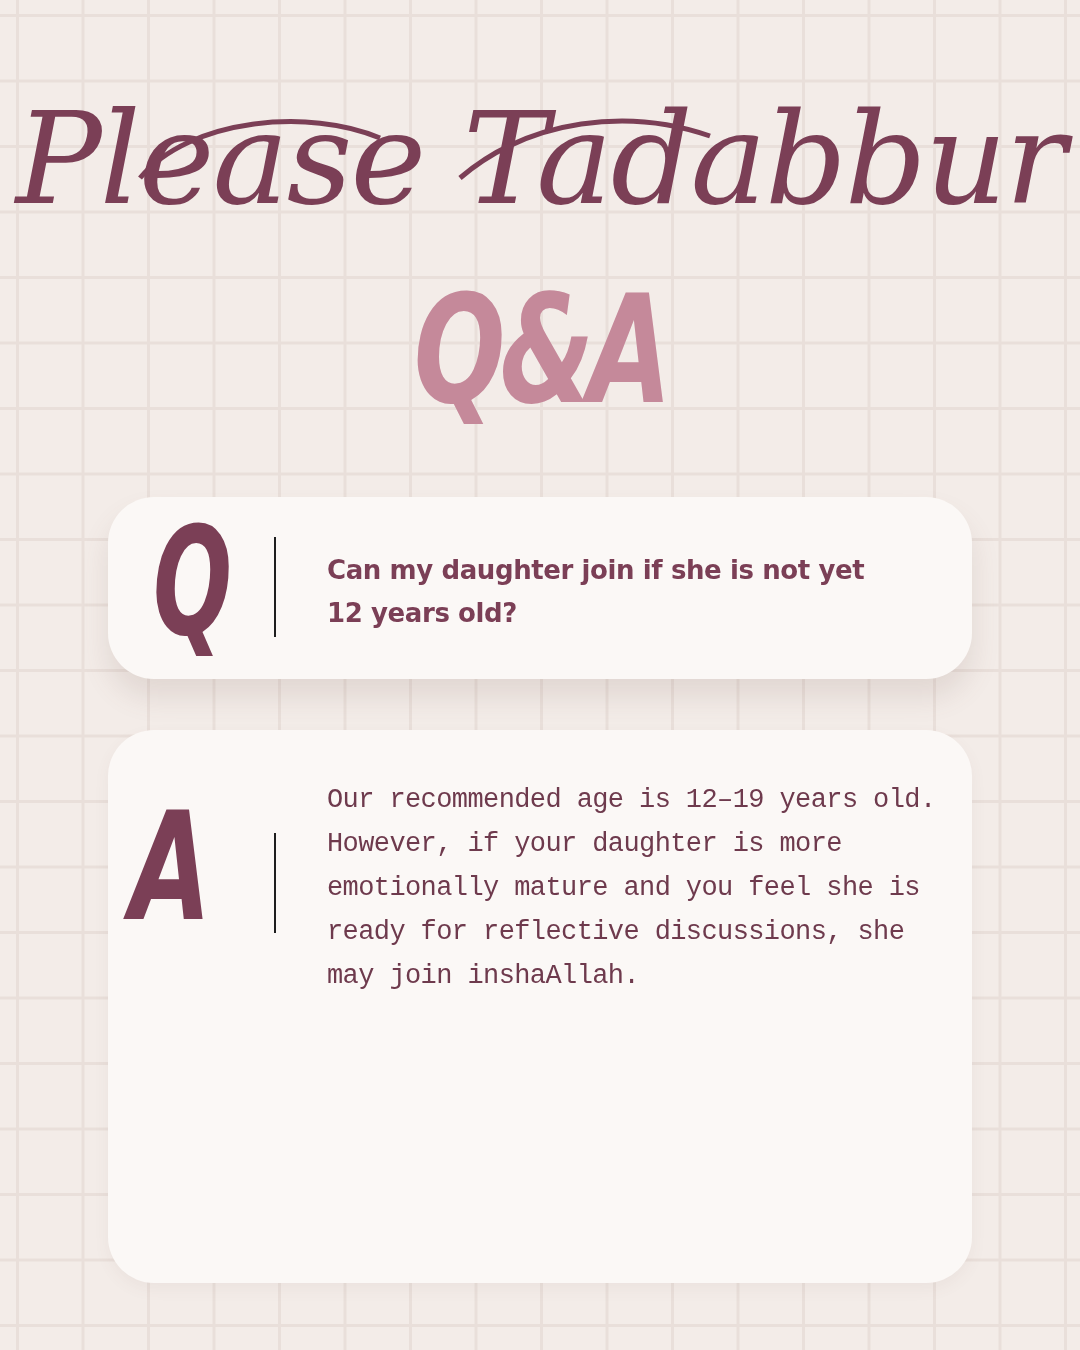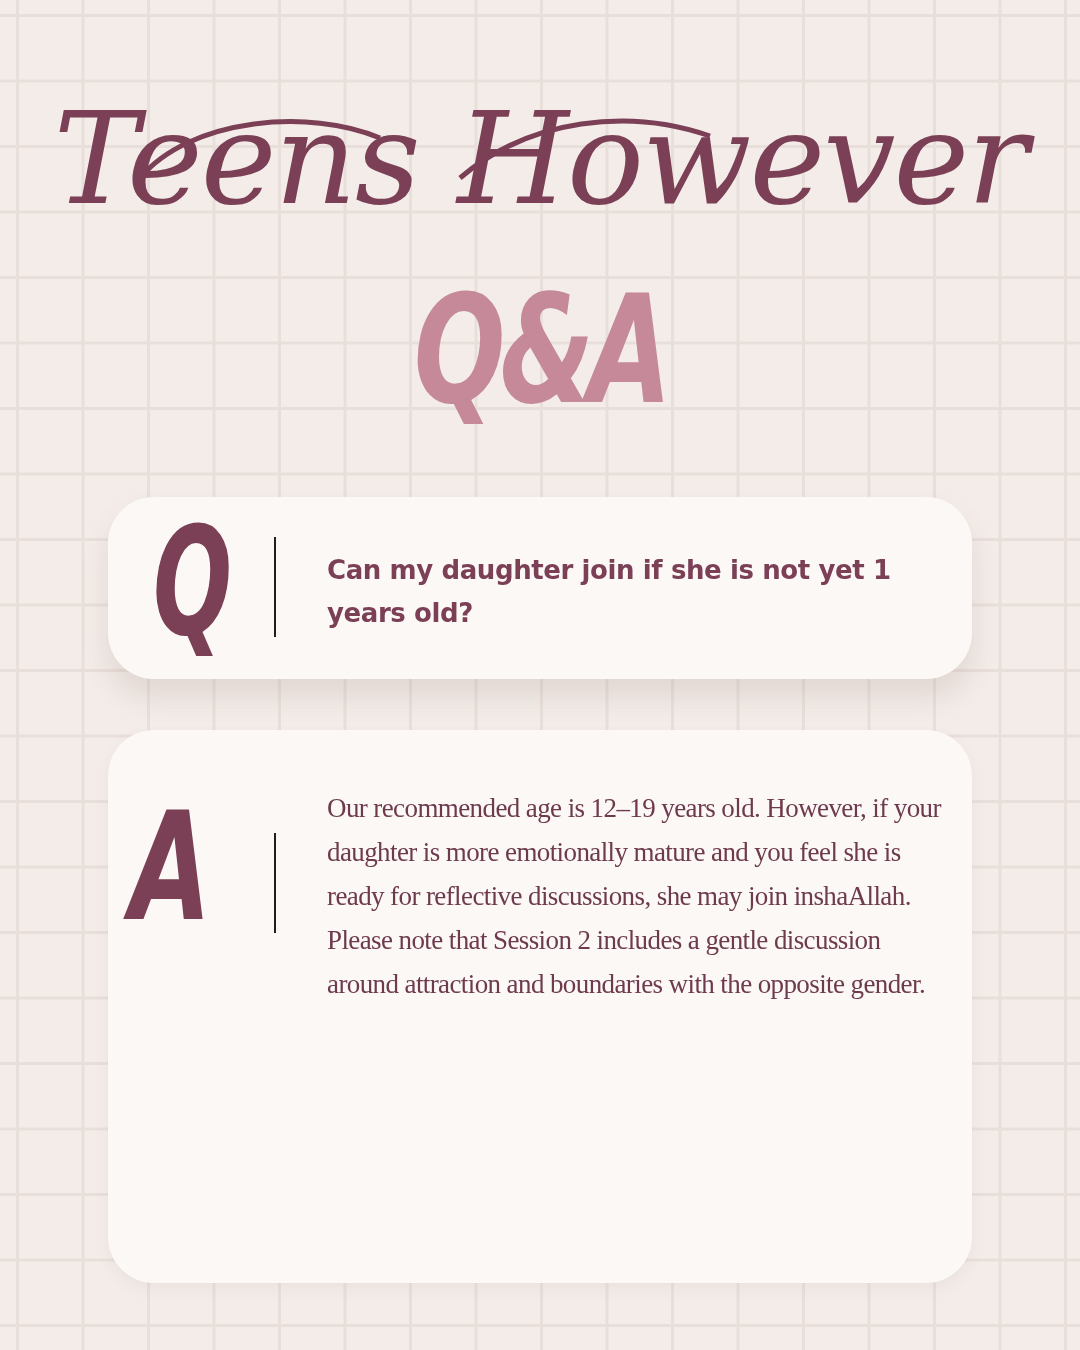--- a/index.html
+++ b/index.html
@@ -42,43 +42,42 @@
   .a .letter { left:22px; top:62px; font-size:150px; transform:scaleX(0.7); transform-origin:left top; }
   .divider { position:absolute; width:2px; background:#1e1e1e; }
   .q .divider { left:166px; top:40px; height:100px; }
   .a .divider { left:166px; top:103px; height:100px; }
   .q-text {
     position:absolute; left:219px; top:52px; width:580px;
     font-family:"DejaVu Sans", sans-serif; font-weight:bold;
     font-size:26px; line-height:43px; color:#7b3f56; letter-spacing:-0.4px;
   }
   .a-text {
-    position:absolute; left:219px; top:56px; width:620px;
-    font-family:Liberation Serif, serif;
+    position:absolute; left:219px; top:48px; width:620px;
+    font-family:Liberation Mono, monospace;
     font-size:27px; line-height:44px; color:#6e3a4d; letter-spacing:-0.6px;
   }
   .a-text p { margin:0; }
 </style>
 </head>
 <body>
 
 <svg class="title-swash" viewBox="0 0 900 170">
   <path d="M30 80 C 80 20, 200 10, 270 40" stroke="#7b3f56" stroke-width="5" fill="none"></path>
   <path d="M350 80 C 420 20, 520 10, 600 38" stroke="#7b3f56" stroke-width="5" fill="none"></path>
 </svg>
 
-<div class="title">Teens However</div>
+<div class="title">Please Tadabbur</div>
 <div class="subtitle">Q&amp;A</div>
 
 <div class="card q">
   <div class="letter">Q</div>
   <div class="divider"></div>
-  <div class="q-text">Can my daughter join if she is not yet 1 years old?</div>
+  <div class="q-text">Can my daughter join if she is not yet 12 years old?</div>
 </div>
 
 <div class="card a">
   <div class="letter">A</div>
   <div class="divider"></div>
   <div class="a-text">
     <p>Our recommended age is 12–19 years old. However, if your daughter is more emotionally mature and you feel she is ready for reflective discussions, she may join inshaAllah.</p>
-    <p>Please note that Session 2 includes a gentle discussion around attraction and boundaries with the opposite gender.</p>
   </div>
 </div>
 
 </body></html>

